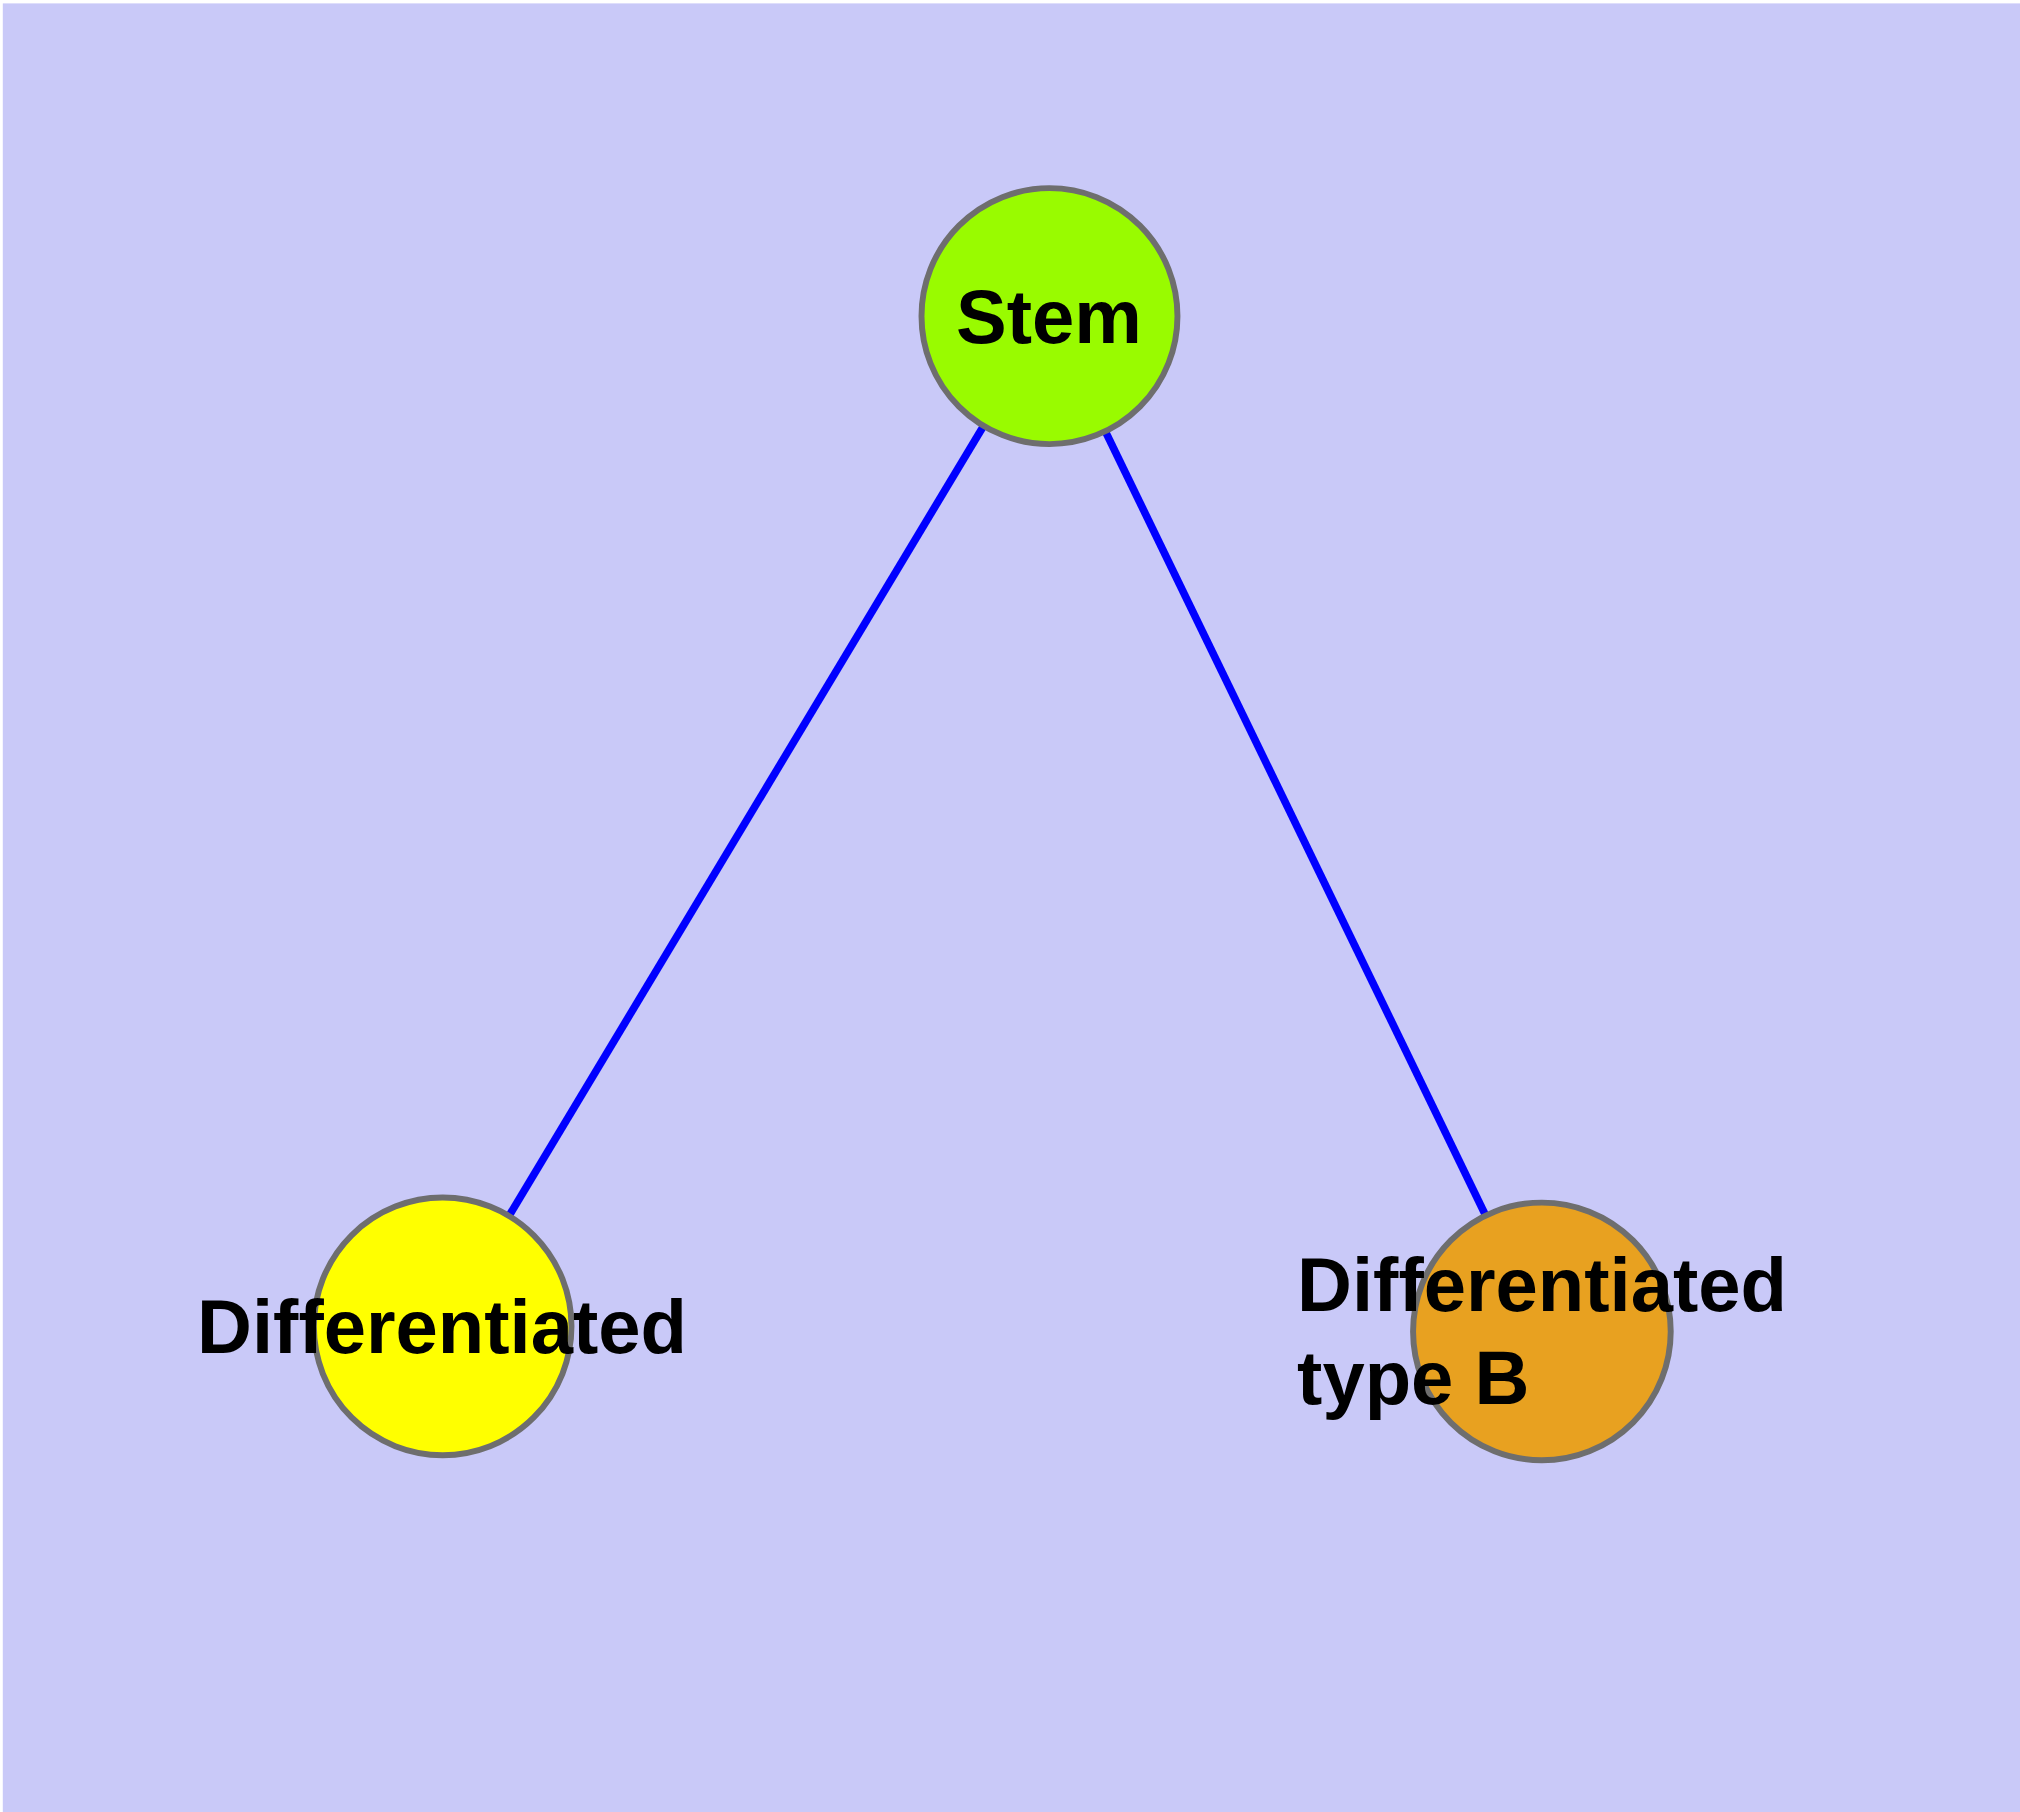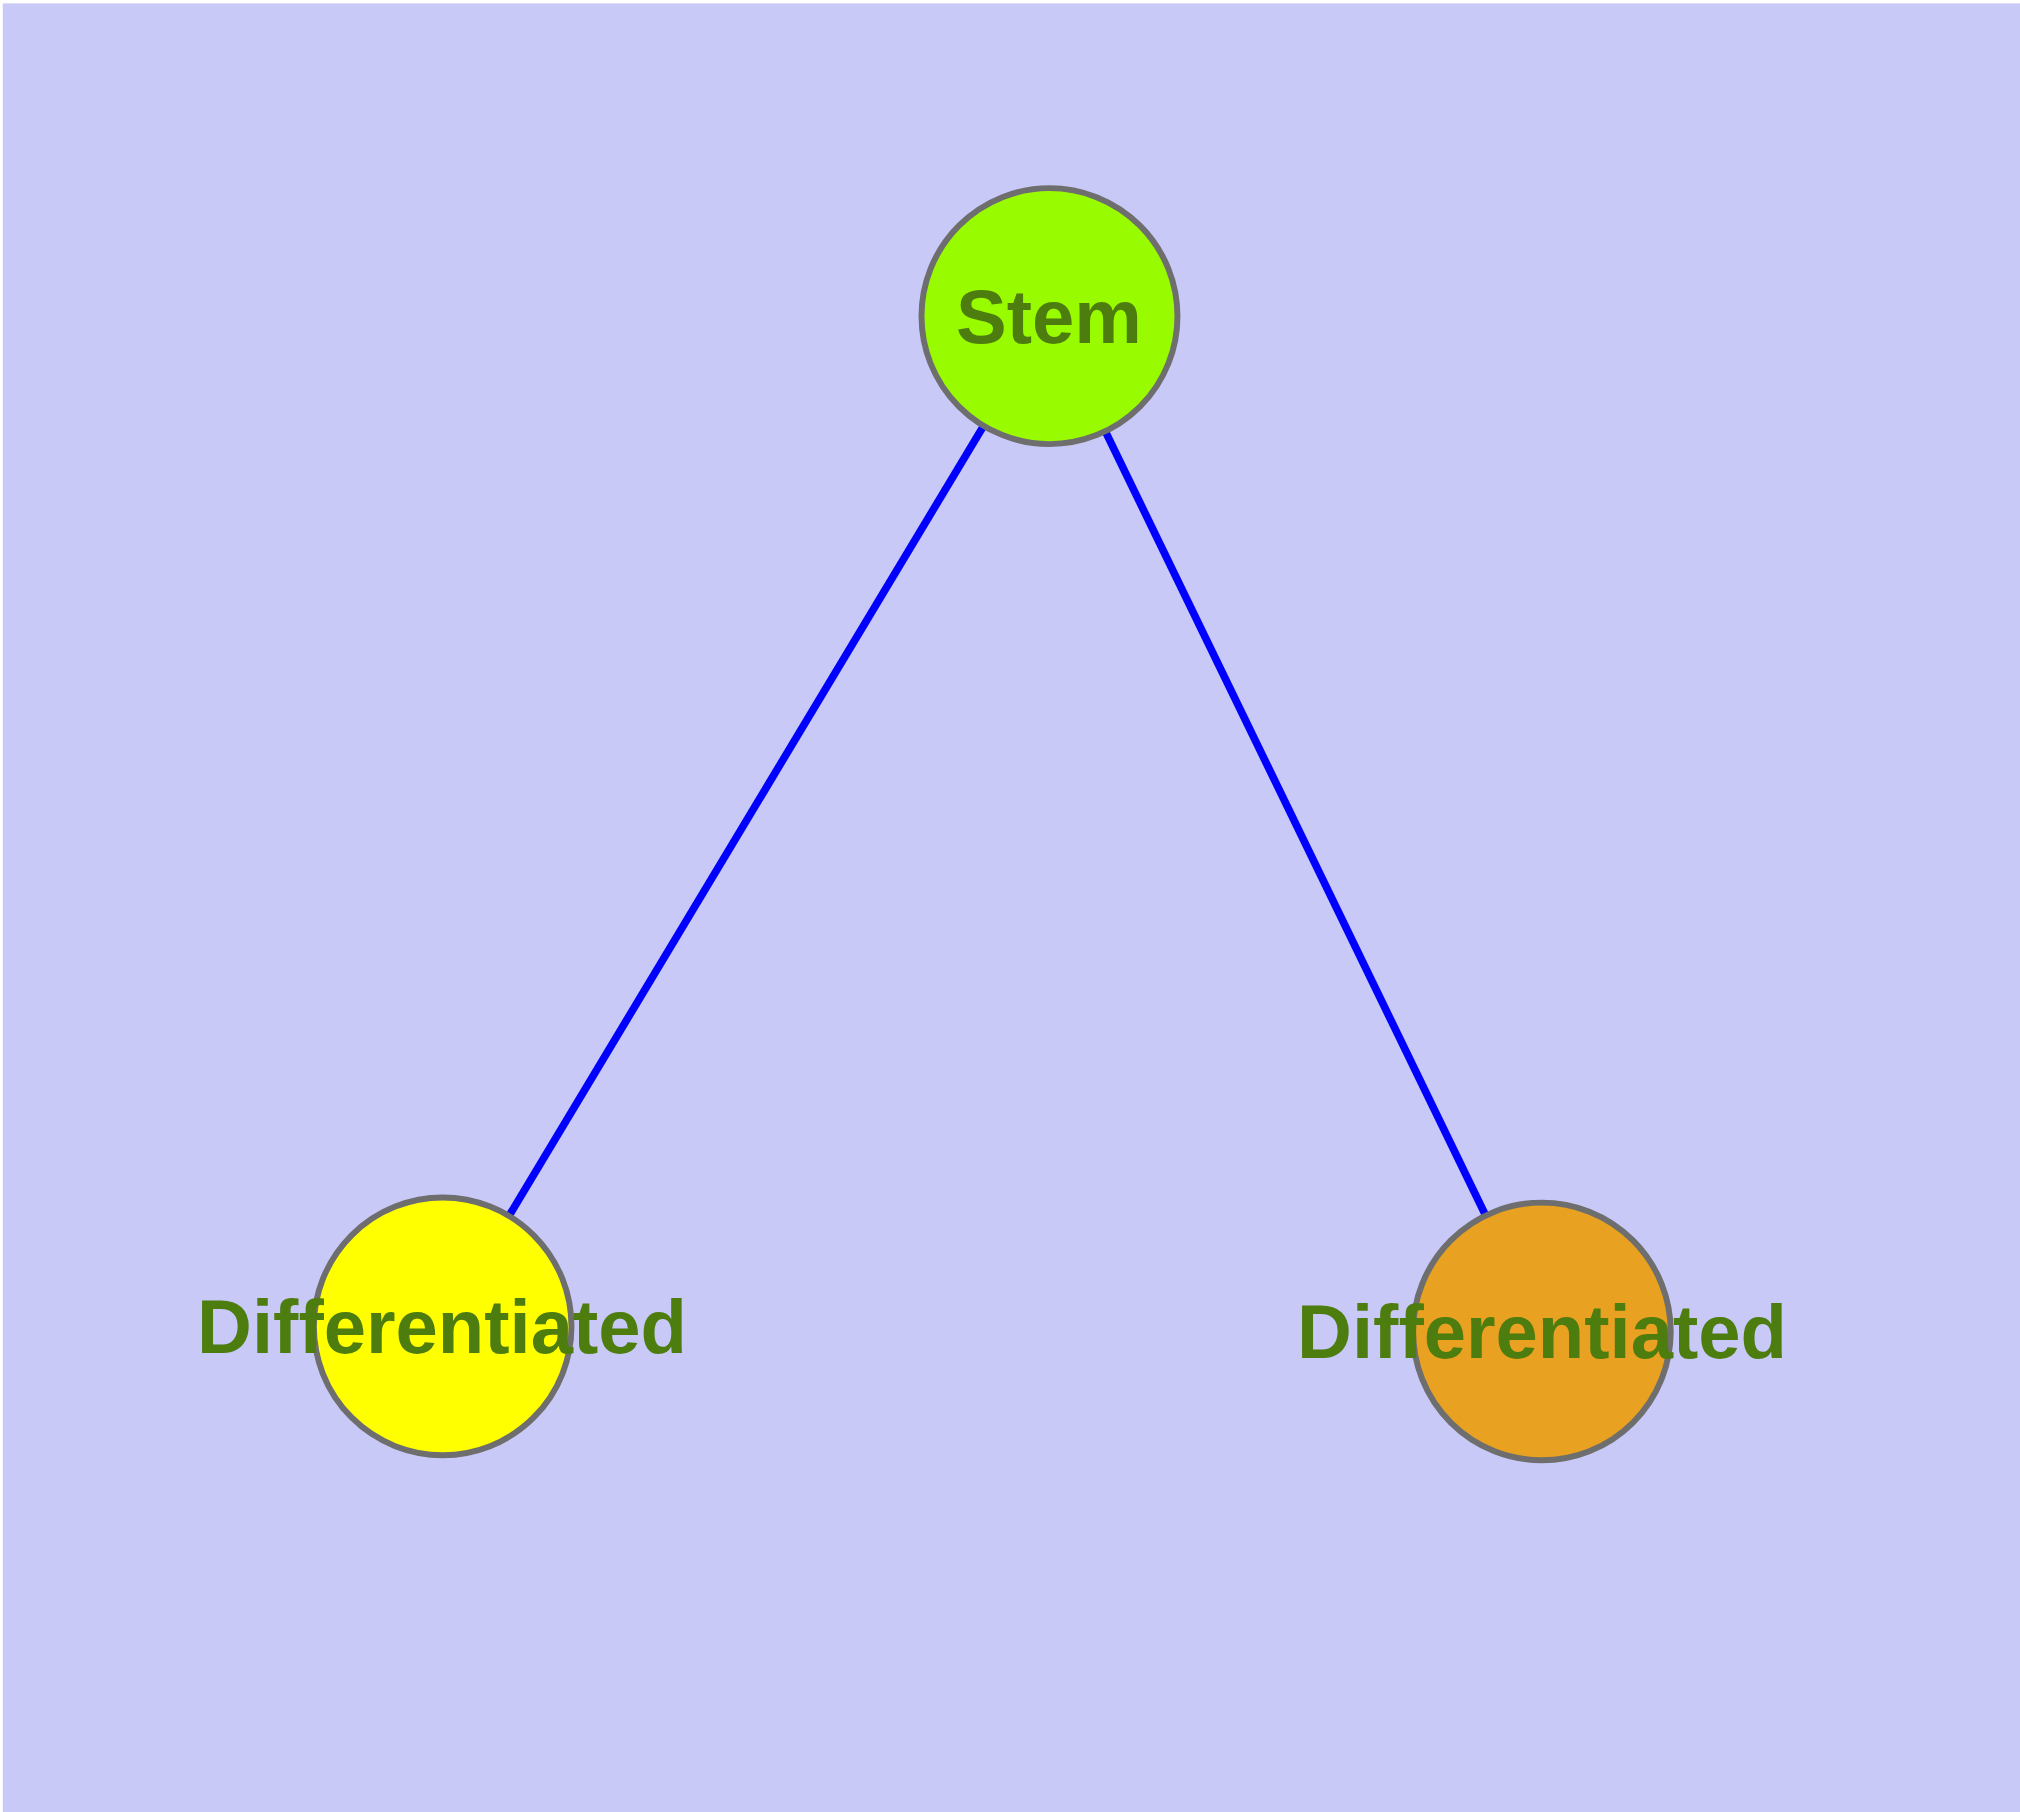--- a/index.html
+++ b/index.html
@@ -23,21 +23,21 @@
     stroke-width: 9px;
     fill: none;
   }
   .node-circle {
     stroke-width: 7px;
   }
   .node-label {
     position: absolute;
     transform: translate(-50%, -50%);
     text-align: left;
-    color: #4d7c0f;
+    color: #000000;
     font-size: 76px;
     font-weight: bold;
     line-height: 93px;
     white-space: nowrap;
   }
 </style>
 </head>
 <body>
 
 <div class="stage">
@@ -60,16 +60,17 @@
   <div class="node-label" style="left: 1049px; top: 316px;">
     <div>Stem</div>
   </div>
 
   <div class="node-label" style="left: 442px; top: 1326px;">
     <div>Differentiated</div>
   </div>
 
   <div class="node-label" style="left: 1542px; top: 1331px;">
     <div>Differentiated</div>
+    <div>type B</div>
   </div>
 
 </div>
 
 
 </body></html>

